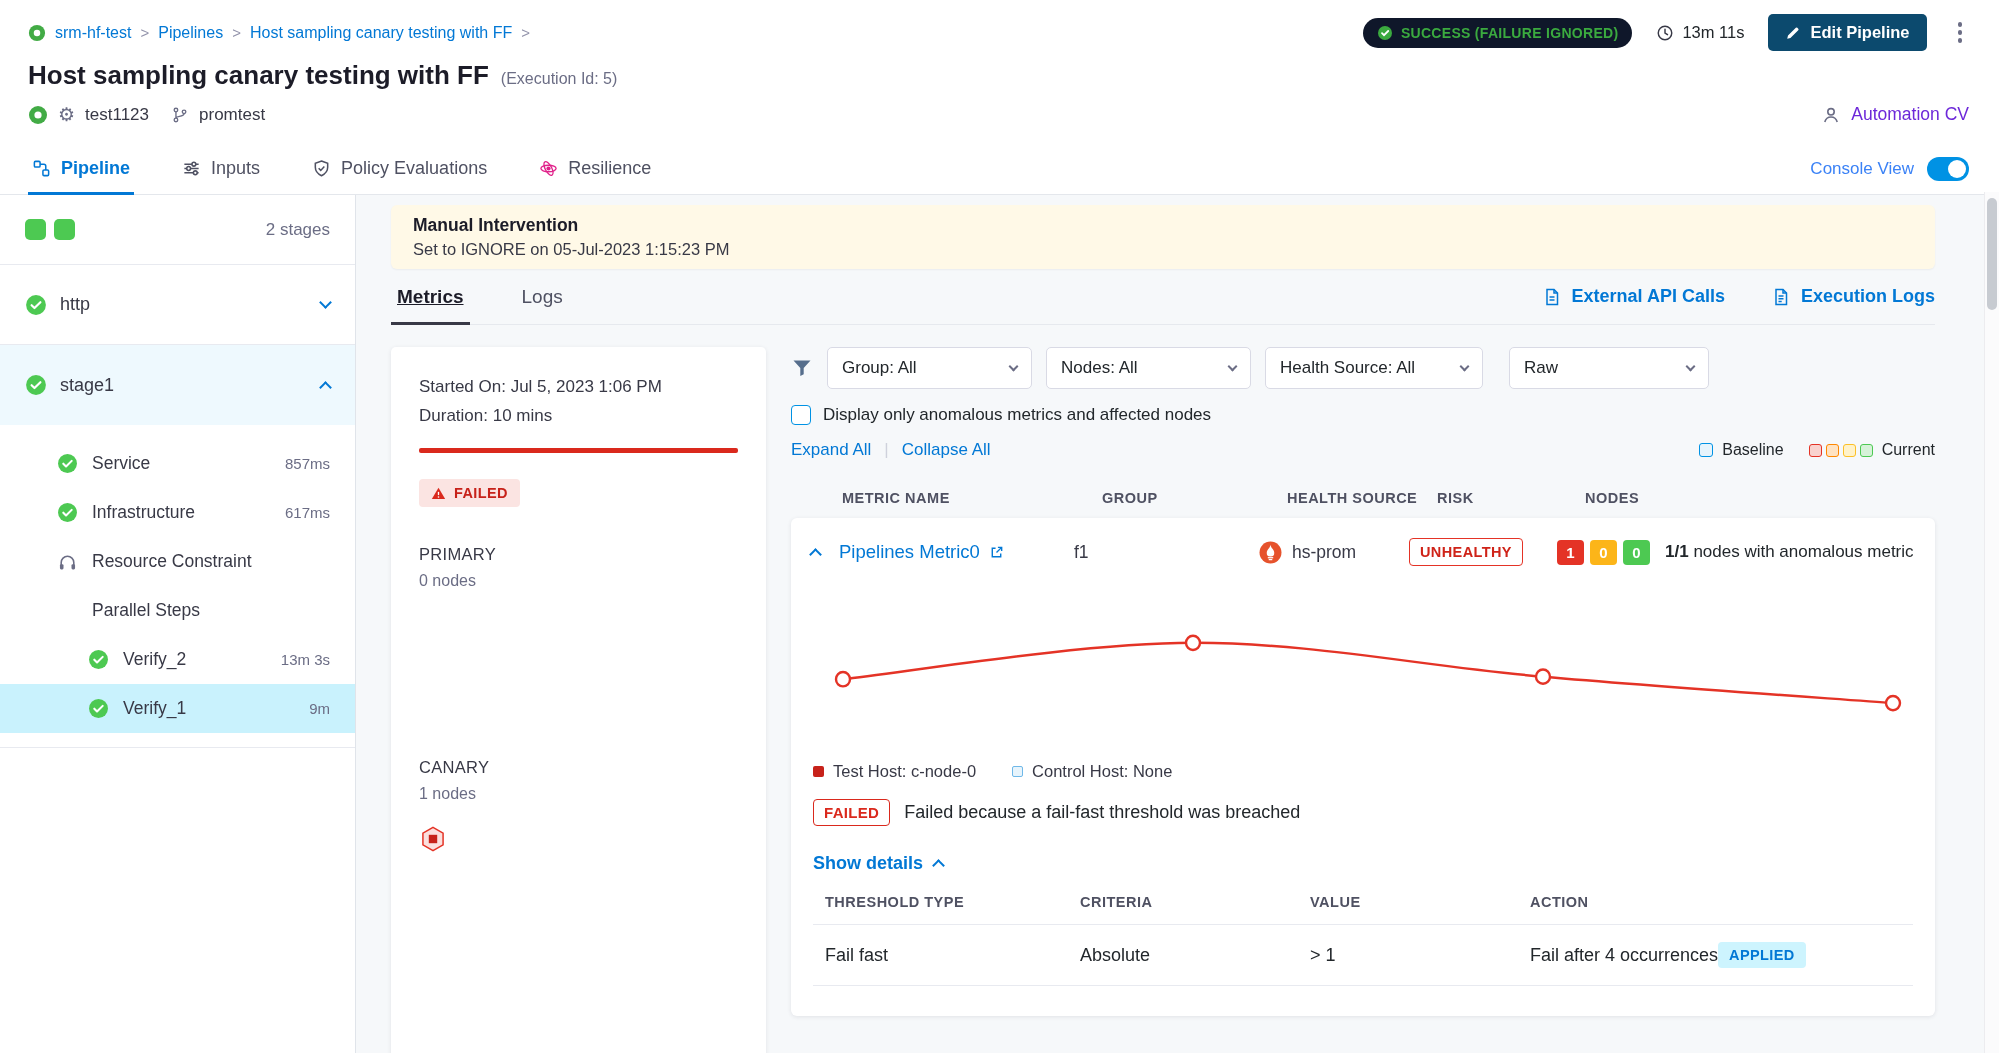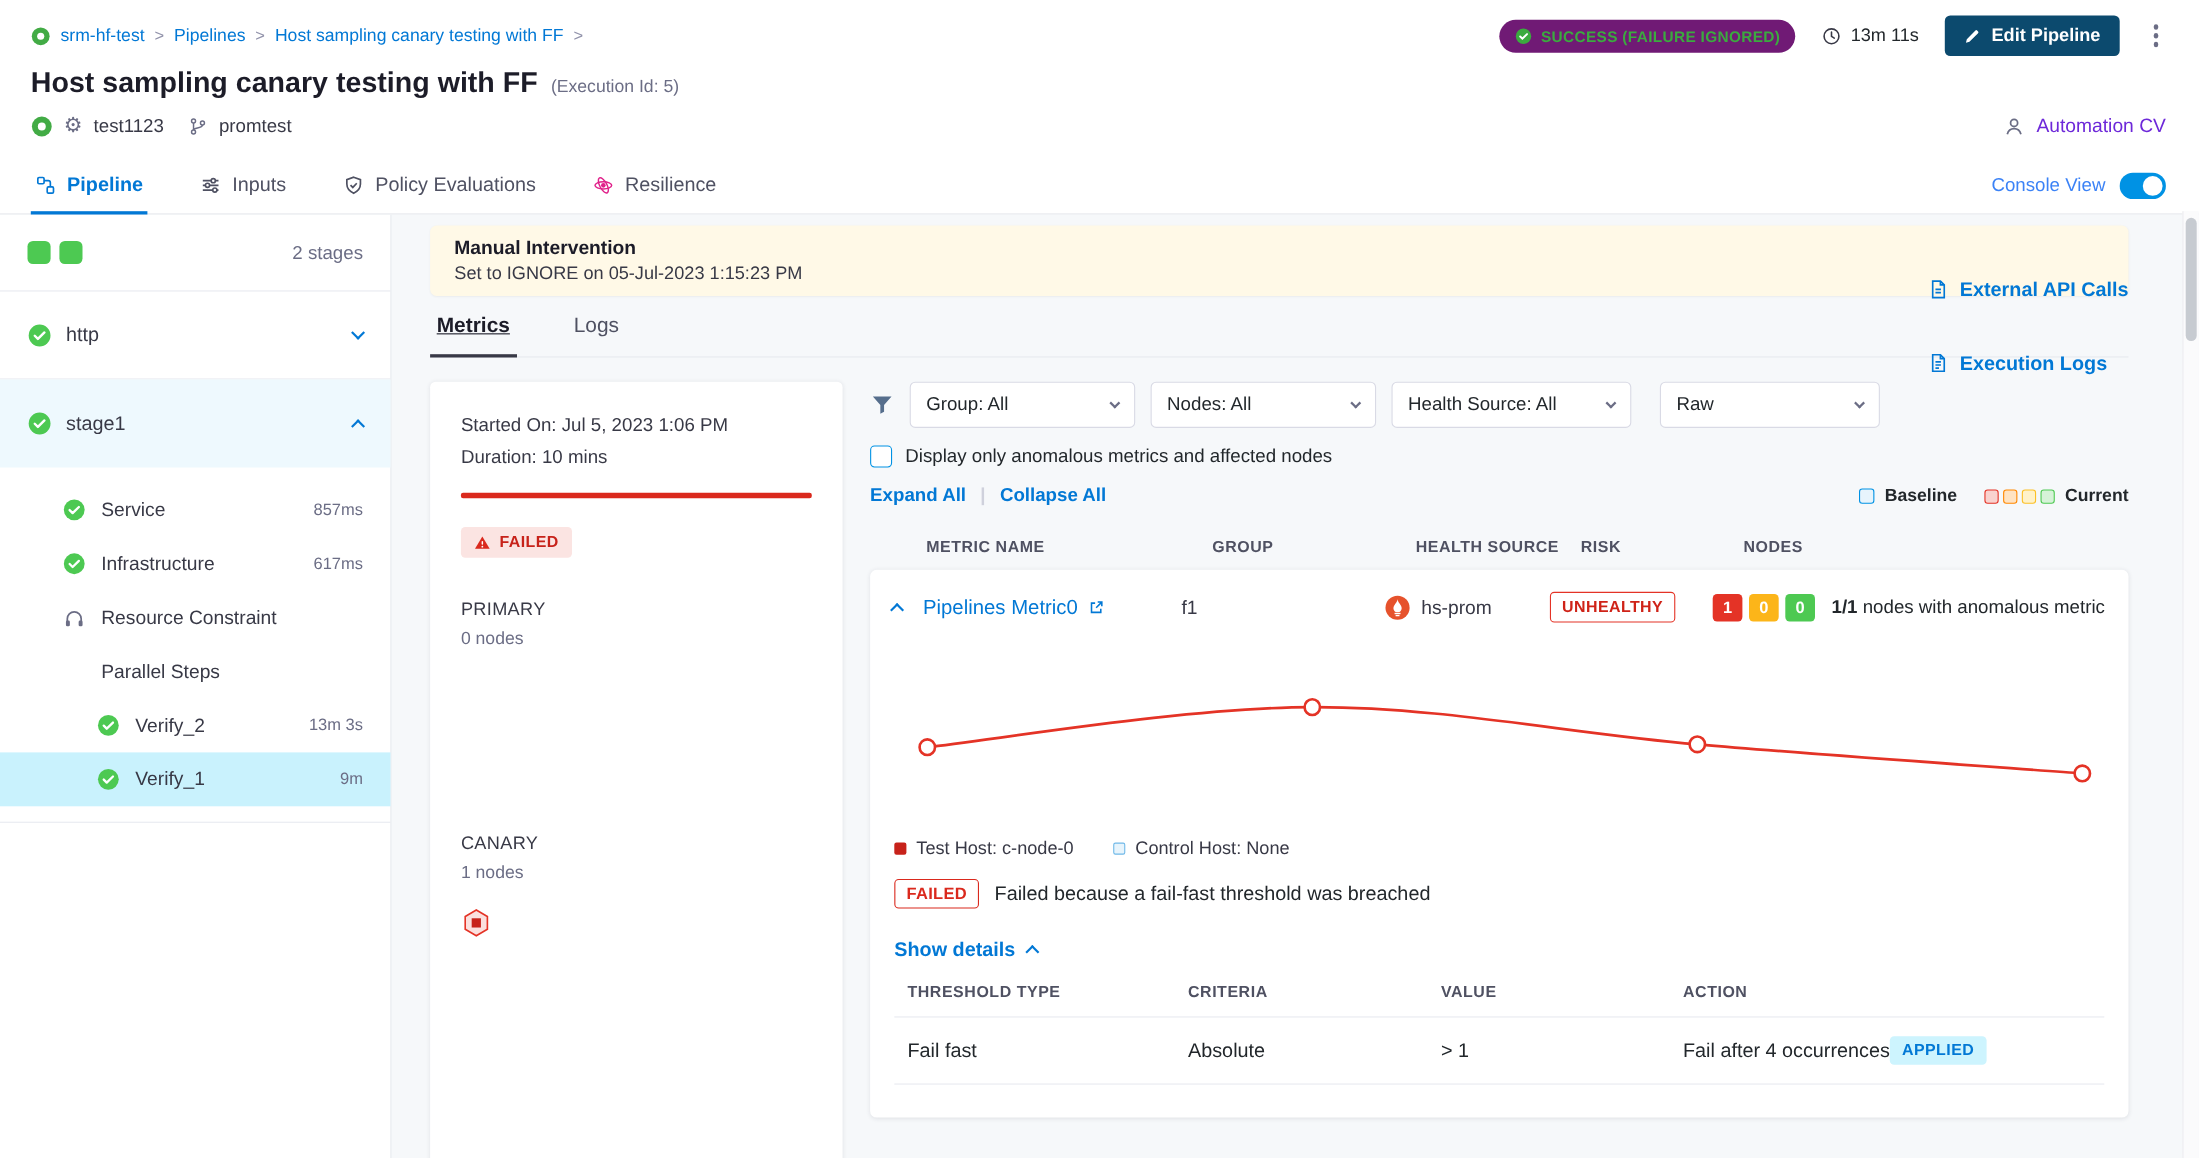--- a/index.html
+++ b/index.html
@@ -7,21 +7,21 @@
 body { font-family:"Liberation Sans", sans-serif; background:#fff; color:#22272b; overflow:hidden; display:flex; flex-direction:column; position:relative; }
 svg { display:block; }
 
 
 .header { background:#fff; padding:14px 30px 0 28px; flex-shrink:0; }
 .breadcrumb-row { display:flex; align-items:center; }
 .breadcrumb { display:flex; align-items:center; gap:9px; font-size:16px; }
 .crumb { color:#0278d5; cursor:pointer; white-space:nowrap; }
 .crumb-sep { color:#9293ab; font-size:15px; }
 .header-actions { margin-left:auto; display:flex; align-items:center; gap:24px; }
-.status-pill { display:flex; align-items:center; gap:8px; background:#701a75; color:#3baa3f; font-size:14px; font-weight:700; letter-spacing:.3px; padding:7px 14px; border-radius:15px; }
+.status-pill { display:flex; align-items:center; gap:8px; background:#0f172a; color:#3baa3f; font-size:14px; font-weight:700; letter-spacing:.3px; padding:7px 14px; border-radius:15px; }
 .elapsed { display:flex; align-items:center; gap:8px; font-size:16.5px; color:#22272b; }
 .btn-primary { display:flex; align-items:center; gap:9px; background:#0c4a6e; color:#fff; font-size:16.5px; font-weight:600; padding:9px 17px; border-radius:5px; border:none; cursor:pointer;text-align:center; }
 .kebab { display:flex; flex-direction:column; gap:3.5px; padding:4px 7px; cursor:pointer; }
 .kebab i { width:4.5px; height:4.5px; border-radius:50%; background:#6b6d85; }
 .title-row { display:flex; align-items:baseline; gap:12px; margin-top:9px; }
 .page-title { font-size:26px; font-weight:700; color:#1c1c28; }
 .exec-id { font-size:16px; color:#6b6d85; }
 .meta-row { display:flex; align-items:center; gap:10px; margin-top:13px; padding-bottom:18px; font-size:17px; color:#383946; }
 .gear-glyph { font-size:19px; color:#6b6d85; line-height:1; }
 .meta-user { margin-left:auto; display:flex; align-items:center; gap:10px; font-size:17.5px; color:#6d28d9; }
@@ -60,41 +60,41 @@
 
 
 .main { flex:1; background:#f6f8fa; padding:10px 64px 0 35px; min-width:0; }
 .banner { background:#fff9e7; border-radius:6px; padding:10px 22px; box-shadow:0 1px 2px rgba(0,0,0,.05); }
 .banner-title { font-size:17.5px; font-weight:700; color:#1c1c28; }
 .banner-sub { font-size:16.5px; color:#383946; margin-top:4px; }
 .ctabs { display:flex; align-items:center; height:56px; border-bottom:1px solid #e6e9ee; }
 .ctab { font-size:19px; color:#4f5162; margin-right:46px; height:100%; display:flex; align-items:center; position:relative; padding:0 6px; cursor:pointer; }
 .ctab.active { color:#1c1c28; font-weight:700;text-decoration:underline; }
 .ctab.active::after { content:''; position:absolute; left:0; right:0; bottom:-1px; height:3px; background:#383946; }
-.ctabs-right { margin-left:auto; display:flex; gap:46px;flex-direction:column; }
+.ctabs-right { margin-left:auto; display:flex; gap:46px; }
 .doc-link { display:flex; gap:10px; align-items:center; color:#0278d5; font-weight:700; font-size:18px; cursor:pointer; }
 
 .cbody { display:flex; margin-top:22px; align-items:flex-start; }
 .summary-card { width:375px; background:#fff; border-radius:5px; box-shadow:0 1px 4px rgba(40,41,61,.1); padding:30px 28px; height:740px; flex-shrink:0; }
 .sum-line { font-size:17px; color:#383946; }
 .sum-line + .sum-line { margin-top:9px; }
 .red-bar { margin-top:22px; height:5px; background:#da291d; border-radius:2px; }
 .failed-soft { display:inline-flex; align-items:center; gap:8px; background:#fbe4e2; color:#c7221a; font-weight:700; font-size:14.5px; letter-spacing:.4px; padding:6px 12px; border-radius:4px; margin-top:26px; }
 .grp-label { margin-top:38px; font-size:16.5px; color:#383946; letter-spacing:.3px; }
 .grp-nodes { margin-top:8px; font-size:16px; color:#6b6d85; }
 .canary-gap { margin-top:168px; }
 .hex-wrap { margin-top:22px; }
 
 .mcol { flex:1; margin-left:25px; min-width:0; }
 .filter-row { display:flex; align-items:center; gap:14px; }
 .select { background:#fff; border:1px solid #d9dae5; border-radius:5px; height:42px; display:flex; align-items:center; padding:0 14px; font-size:17px; color:#22272b; cursor:pointer; }
 .select .chev { width:7px; height:7px; margin-left:auto; }
 .check-row { margin-top:16px; display:flex; align-items:center; gap:12px; font-size:17px; color:#22272b; }
 .checkbox { width:20px; height:20px; border:1.5px solid #0092e4; border-radius:4px; background:#fff; cursor:pointer; flex-shrink:0; }
-.expand-row { margin-top:15px; display:flex; align-items:flex-end; font-size:17px;font-weight:bold; }
+.expand-row { margin-top:15px; display:flex; align-items:center; font-size:17px; }
 .blue-link { color:#0278d5; cursor:pointer; }
 .pipe { color:#cfd1dc; margin:0 13px; }
 .legend { margin-left:auto; display:flex; align-items:center; gap:9px; font-size:16px; color:#22272b; }
 .lg-sq { width:14px; height:14px; border-radius:3px; background:#e7f4fc; border:1.5px solid #0092e4; }
 .cur-sq { width:13px; height:13px; border-radius:3px; }
 .cur-red { background:#f9d2ce; border:1.5px solid #e43326; }
 .cur-orange { background:#ffe3c2; border:1.5px solid #ff8800; }
 .cur-yellow { background:#fff2c9; border:1.5px solid #fcc026; }
 .cur-green { background:#d6f2d8; border:1.5px solid #4dc952; }
 .cur-group { display:flex; gap:4px; margin-left:16px; }

